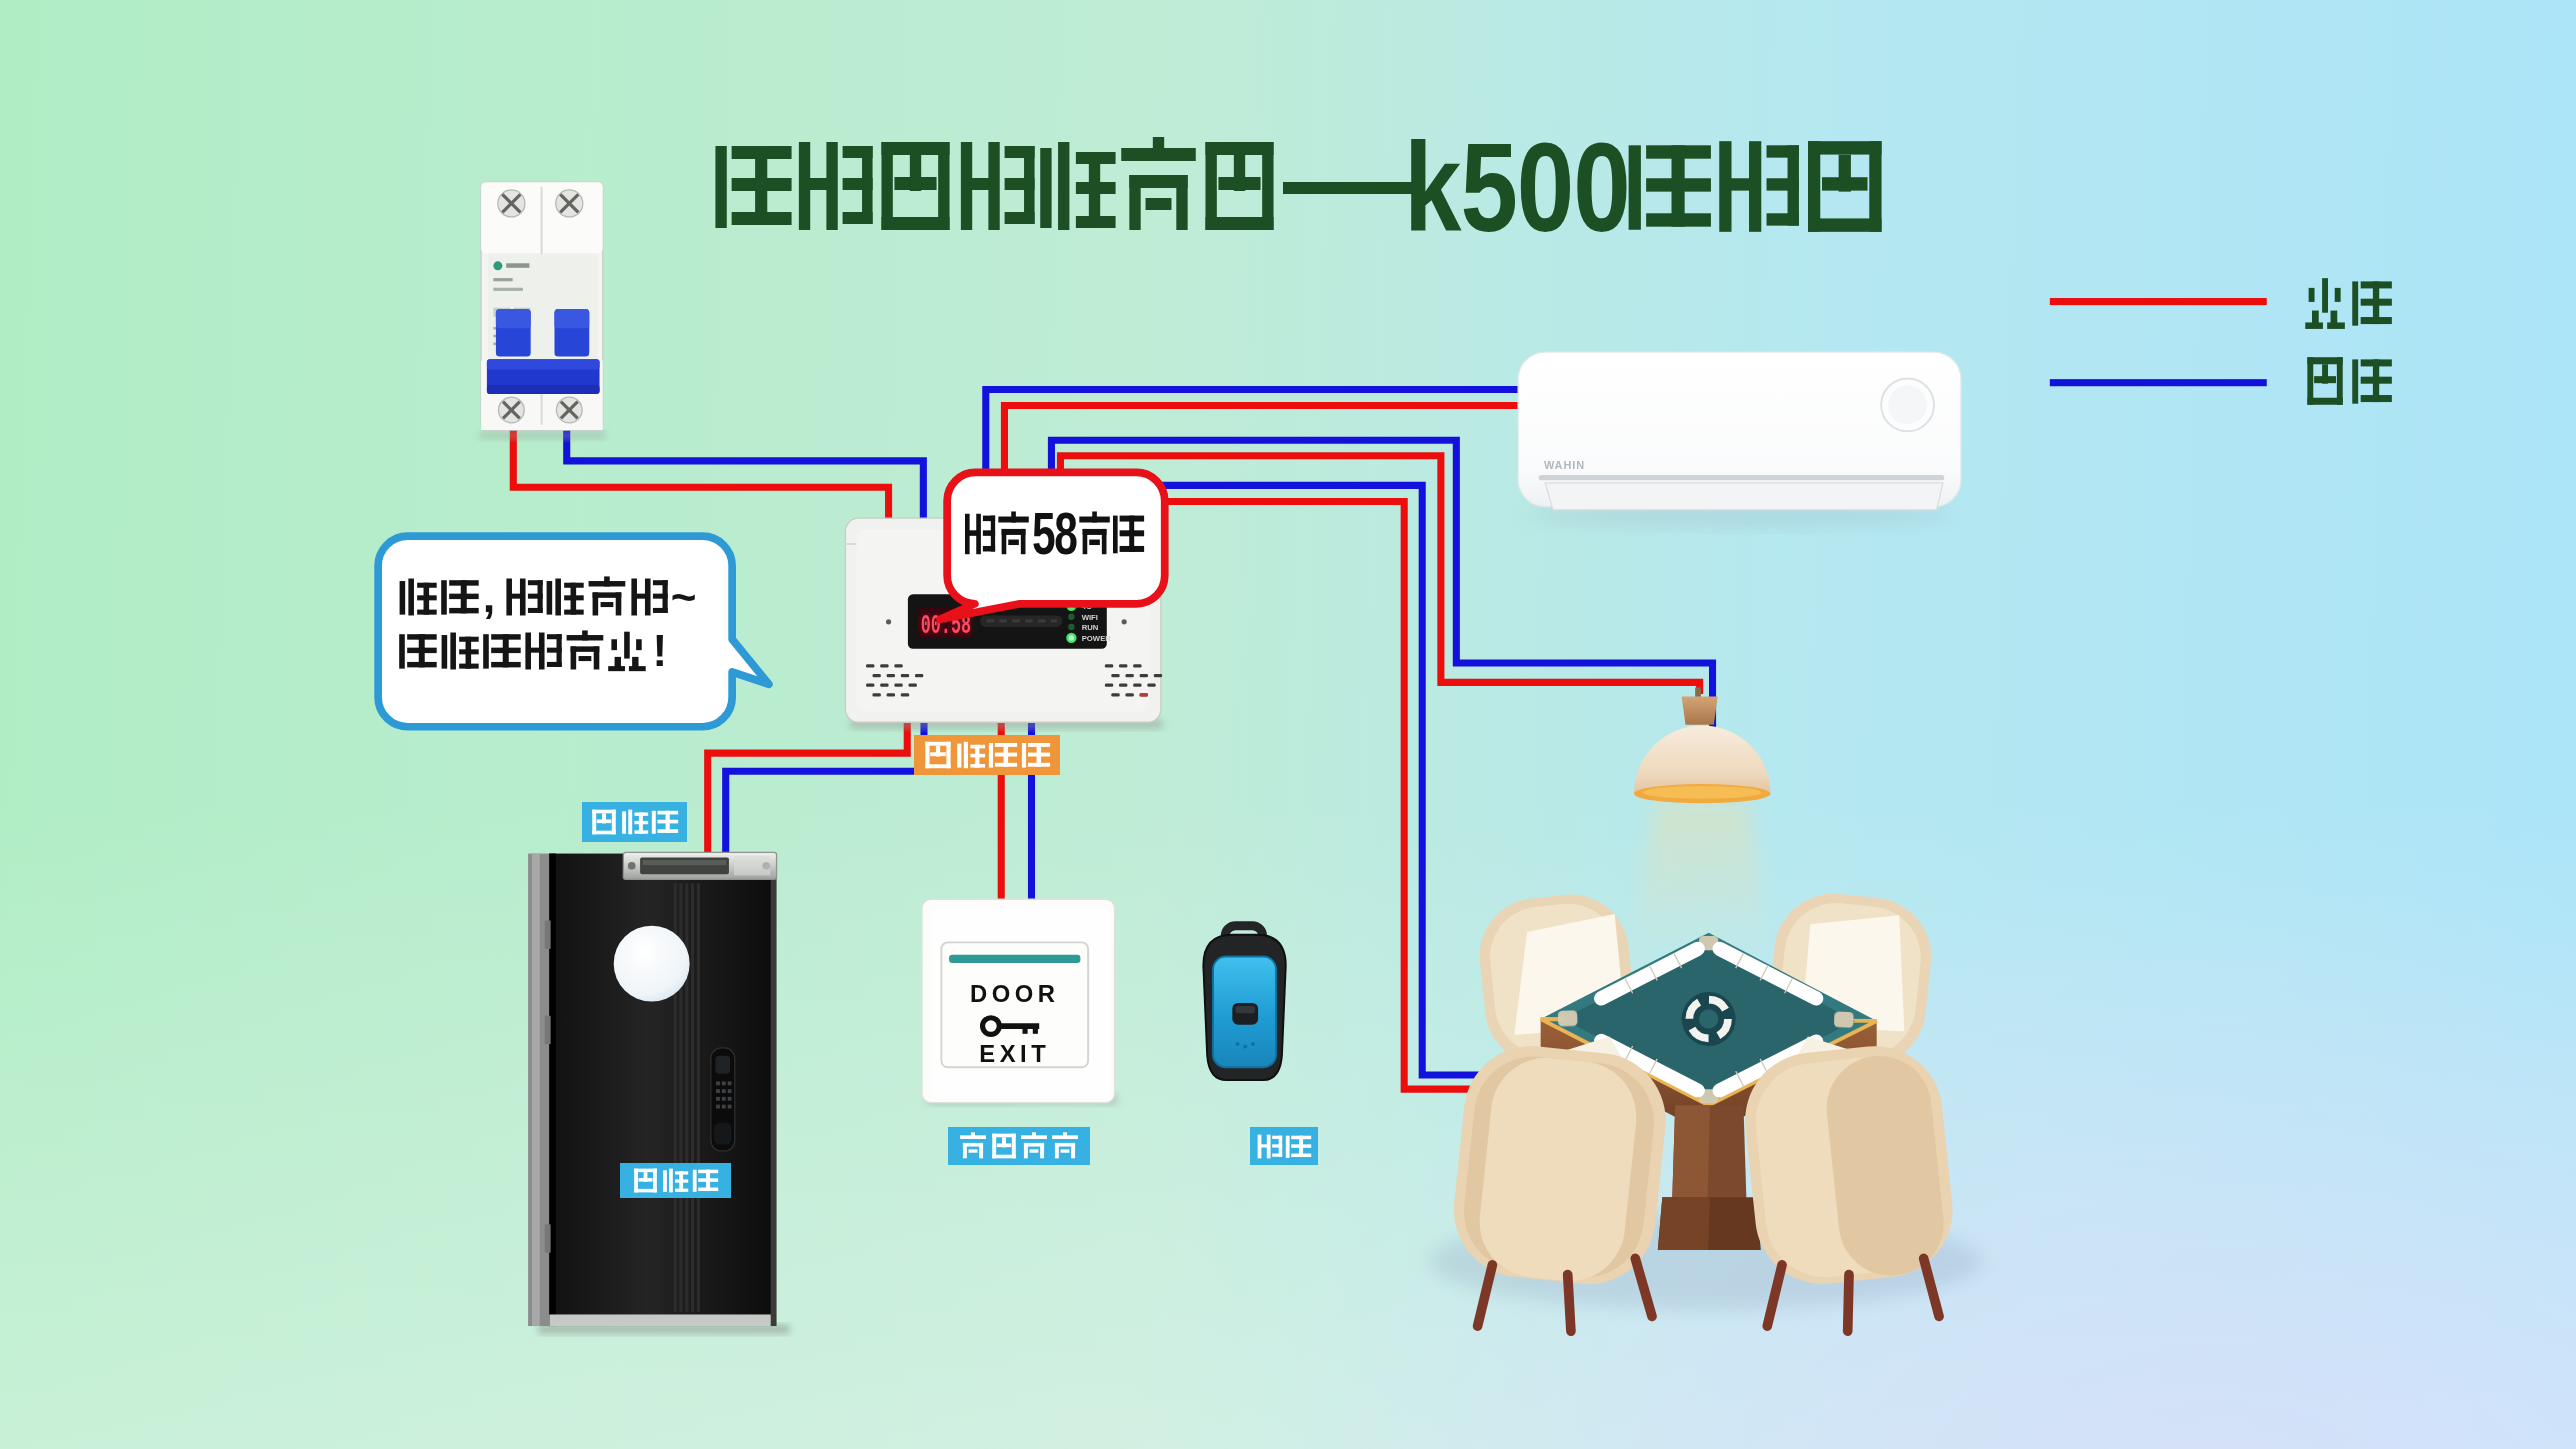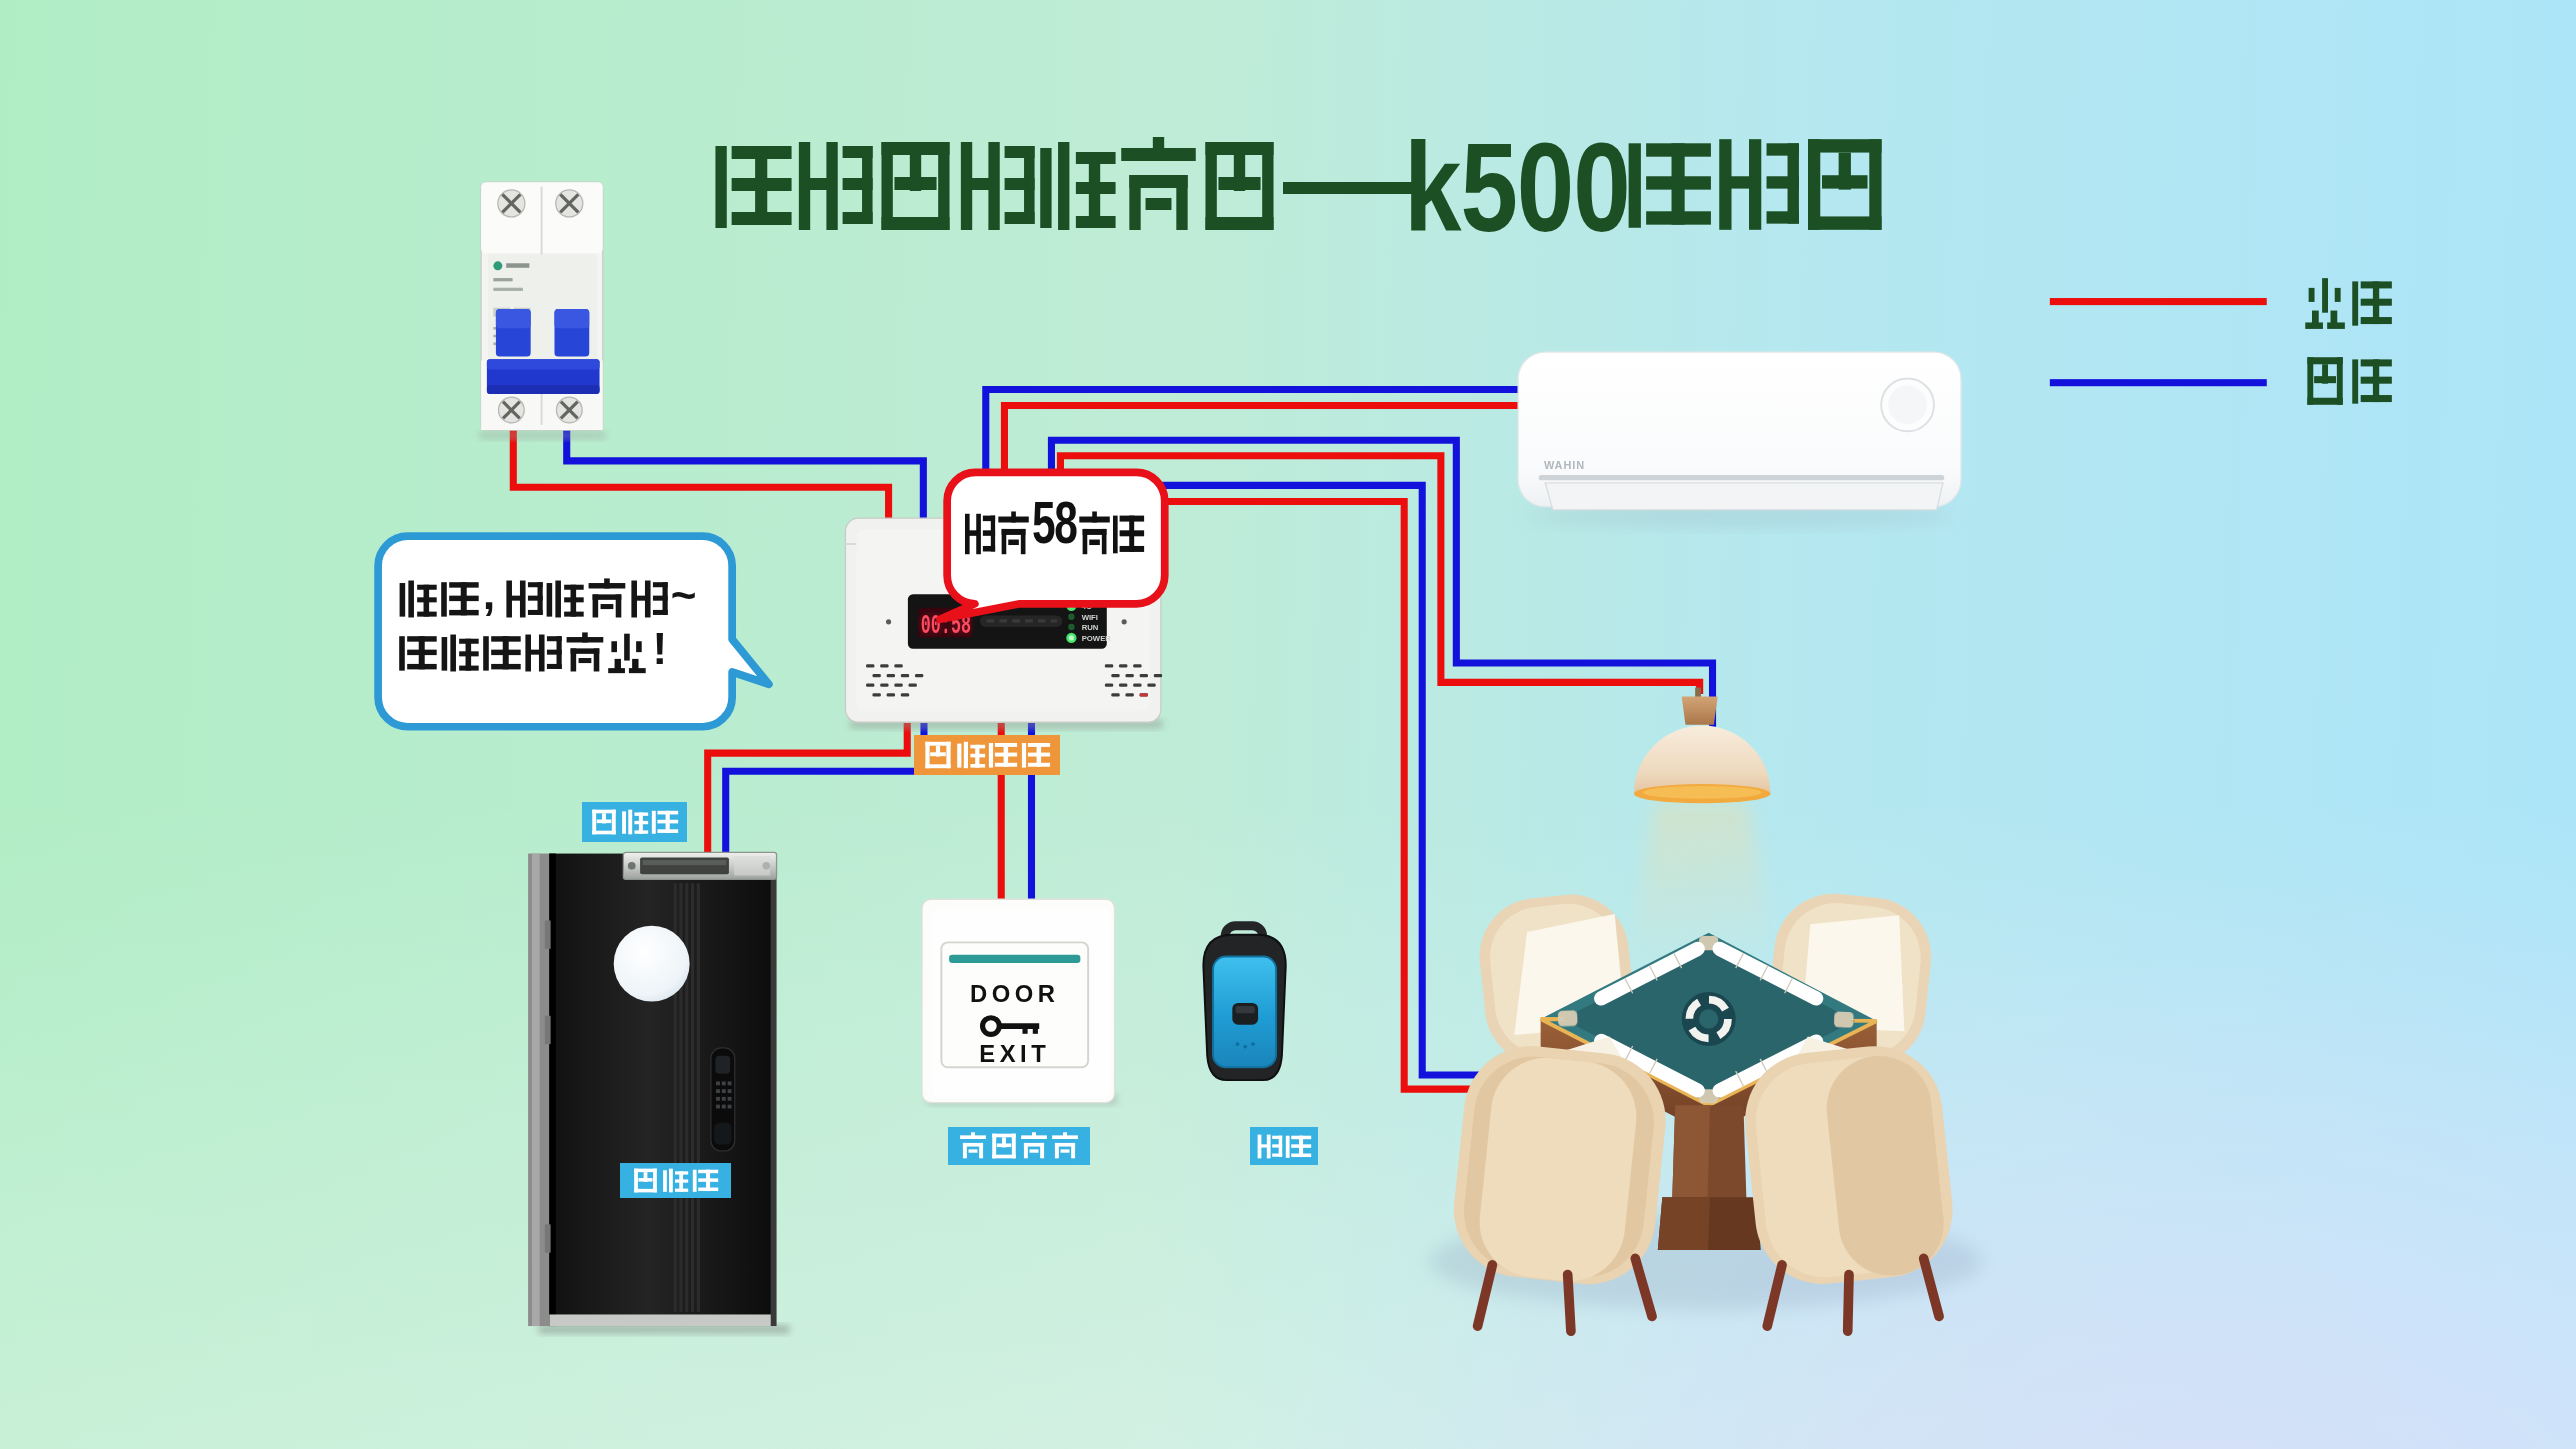--- a/index.html
+++ b/index.html
@@ -3,21 +3,21 @@
 <style>
 html,body{margin:0;padding:0}
 body{width:2576px;height:1449px;position:relative;overflow:hidden;
   font-family:"Liberation Sans",sans-serif;
   background:
    radial-gradient(1352px 966px at 86% 108%, rgba(224,215,250,0.62), rgba(224,215,250,0) 72%),
    linear-gradient(180deg, rgba(255,255,255,0) 55%, rgba(250,248,252,0.32) 100%),
    linear-gradient(92deg, #b0edc5 0%, #bfecd6 45%, #b5e8ef 68%, #ace4f8 100%);}
 .abs{position:absolute}
 svg.zh{width:1em;height:1em;display:inline-block;fill:currentColor;flex:none}
-.row{display:flex;align-items:flex-end}
+.row{display:flex;align-items:center}
 .lbl{position:absolute;display:flex;align-items:center;justify-content:center;color:#fff}
 </style></head><body>
 
 <svg width="0" height="0" style="position:absolute">
 <defs>
 <symbol id="g1" viewBox="0 0 100 100">
   <rect x="3" y="10" width="14" height="82"></rect>
   <rect x="23" y="10" width="74" height="13"></rect>
   <rect x="23" y="42" width="74" height="13"></rect>
   <rect x="23" y="76" width="74" height="13"></rect>

